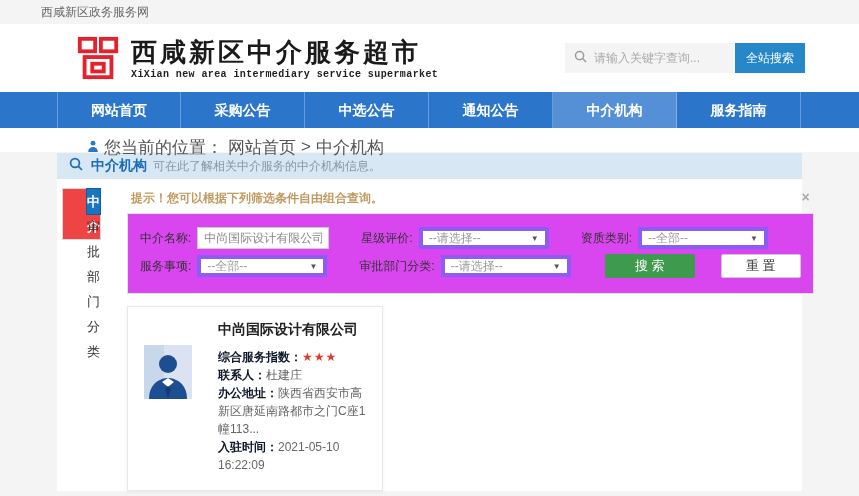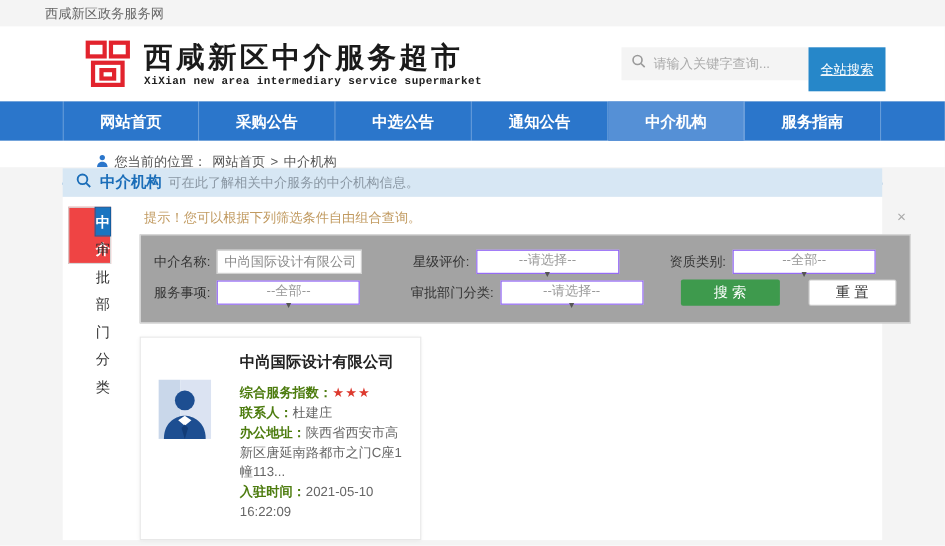--- a/index.html
+++ b/index.html
@@ -18,72 +18,72 @@
   .title-block { margin-left:10px; }
   .site-title { font-size:26px; font-weight:bold; color:#1a1a1a; letter-spacing:3px; line-height:30px; }
   .site-subtitle { font-family:"Liberation Mono","DejaVu Sans Mono",monospace;
     font-size:10px; font-weight:bold; color:#222; letter-spacing:0.4px; margin-top:2px; }
   .header-search { position:absolute; right:54px; top:19px; display:flex; }
   .search-box { width:170px; height:30px; background:#f4f4f4; display:flex; align-items:center; padding:0 9px; }
   .search-box svg { width:13px; height:13px; flex:0 0 auto; }
   .search-box input { border:0; background:transparent; outline:none; font-size:12px;
     color:#a21caf; margin-left:7px; width:130px; font-family:inherit; }
   .search-box input::placeholder { color:#aaa; }
-  .search-btn { width:70px; height:40px; border:0; background:#2687c9; color:#fff;
-    font-size:12px; cursor:pointer; font-family:inherit;text-decoration:underline; }
+  .search-btn { width:70px; height:30px; border:0; background:#2687c9; color:#fff;
+    font-size:12px; cursor:pointer; font-family:inherit; }
   
   .nav { height:36px; background:#2b76cb; display:flex; padding-left:57px; }
   .nav-item { width:124px; line-height:36px; text-align:center; color:#fff; font-size:14px;
     font-weight:bold; cursor:pointer; border-right:1px solid rgba(255,255,255,0.28); }
   .nav-item:first-child { border-left:1px solid rgba(255,255,255,0.28); }
   .nav-item.active { background:#5590d6; }
   
   .breadcrumb-bar { background:#fff; height:24px; }
   .breadcrumb { margin:0 57px; height:40px; display:flex; align-items:center; gap:5px;
-    font-size:12px; color:#555; border-bottom:2px solid #1e74c0; padding-left:30px; }
+    font-size:17px; color:#555; border-bottom:2px solid #1e74c0; padding-left:30px; }
   .breadcrumb svg { width:12px; height:12px; }
   .crumb-link { cursor:pointer; }
   
   .section-bar { margin:1px 57px 0 57px; height:26px; background:#d7e7f4; display:flex;
     align-items:center; padding-left:12px; }
   .section-bar svg { width:14px; height:14px; }
   .section-title { font-size:14px; font-weight:bold; color:#1a6db8; margin-left:8px; }
   .section-desc { font-size:12px; color:#8a97a3; margin-left:6px; }
   
   .main { margin:0 57px; background:#fff; min-height:284px; display:flex; padding-top:9px; }
   .sidebar { width:145px; margin-left:5px; border:1px solid #d8d8d8; align-self:flex-start; background:#ef4444;padding-left:24px; }
   .side-item { height:25px; line-height:25px; text-align:center; font-size:13px; color:#333; cursor:pointer; }
   .side-item.active { background:#1a75c0; color:#fff; font-weight:bold; outline:1px solid #135d9e; }
   .right-col { flex:1; margin-left:26px; margin-right:44px; }
   .tip-row { display:flex; justify-content:space-between; align-items:flex-start;
-    font-size:12px; color:#c19a60; padding:2px 4px 6px 4px; }
+    font-size:12px; color:#c19a60; padding:2px 4px 6px 4px;font-weight:bold; }
   .tip-close { color:#aaa; font-size:14px; cursor:pointer; line-height:1; }
-  .filter-panel { border:1px solid #e0e0e0; background:#a3a3a3; padding:8px 12px 10px 12px; }
+  .filter-panel { border:1px solid #e0e0e0; background:#d946ef; padding:8px 12px 10px 12px; }
   .filter-row { display:flex; align-items:center; font-size:12px; color:#333; margin:5px 0; }
   .f-label { margin-right:6px; white-space:nowrap; }
   .f-input { width:132px; height:22px; border:1px solid #ccc; font-size:12px; color:#888;
     padding:0 6px; font-family:inherit; outline:none; background:#fff; }
-  .f-select { width:130px; height:22px; border:1px solid #8b5cf6; background:#fff; display:flex;
+  .f-select { width:130px; height:22px; border:4px solid #8b5cf6; background:#fff; display:flex;
     align-items:center; justify-content:space-between; padding:0 6px; color:#999;
-    font-size:12px; cursor:pointer;flex-direction:column; }
+    font-size:12px; cursor:pointer; }
   .f-select .caret { font-size:8px; color:#555; }
-  .gap-lg { margin-left:46px;text-align:right; }
+  .gap-lg { margin-left:32px;text-align:right; }
   .btn-search { width:90px; height:24px; border:0; background:#3e9a4d; color:#fff; font-size:13px;
     margin-left:34px; cursor:pointer; font-family:inherit; border-radius:2px; }
   .btn-reset { width:80px; height:24px; border:1px solid #ccc; background:#fff; color:#333;
     font-size:13px; margin-left:26px; cursor:pointer; font-family:inherit; border-radius:2px; }
   
   .results { margin-top:12px; }
   .card { width:256px; background:#fff; border:1px solid #e8e8e8; box-shadow:0 1px 4px rgba(0,0,0,0.06);
     padding:14px 14px 16px 16px; display:flex; cursor:pointer; }
   .avatar { width:48px; height:54px; margin-top:24px; flex:0 0 auto; }
   .card-text { margin-left:26px; }
   .card-title { font-size:14px; font-weight:bold; color:#222; margin-bottom:9px; }
   .card-line { font-size:12px; line-height:18px; color:#666; }
-  .card-line b { color:#4d7c0f; }
+  .card-line b { color:#0f172a; }
   .stars { color:#dd3a2f; letter-spacing:1px; }
 </style>
 </head>
 <body>
 
 <div class="topbar">
   <span>西咸新区政务服务网</span>
 </div>
 
 <div class="header">

